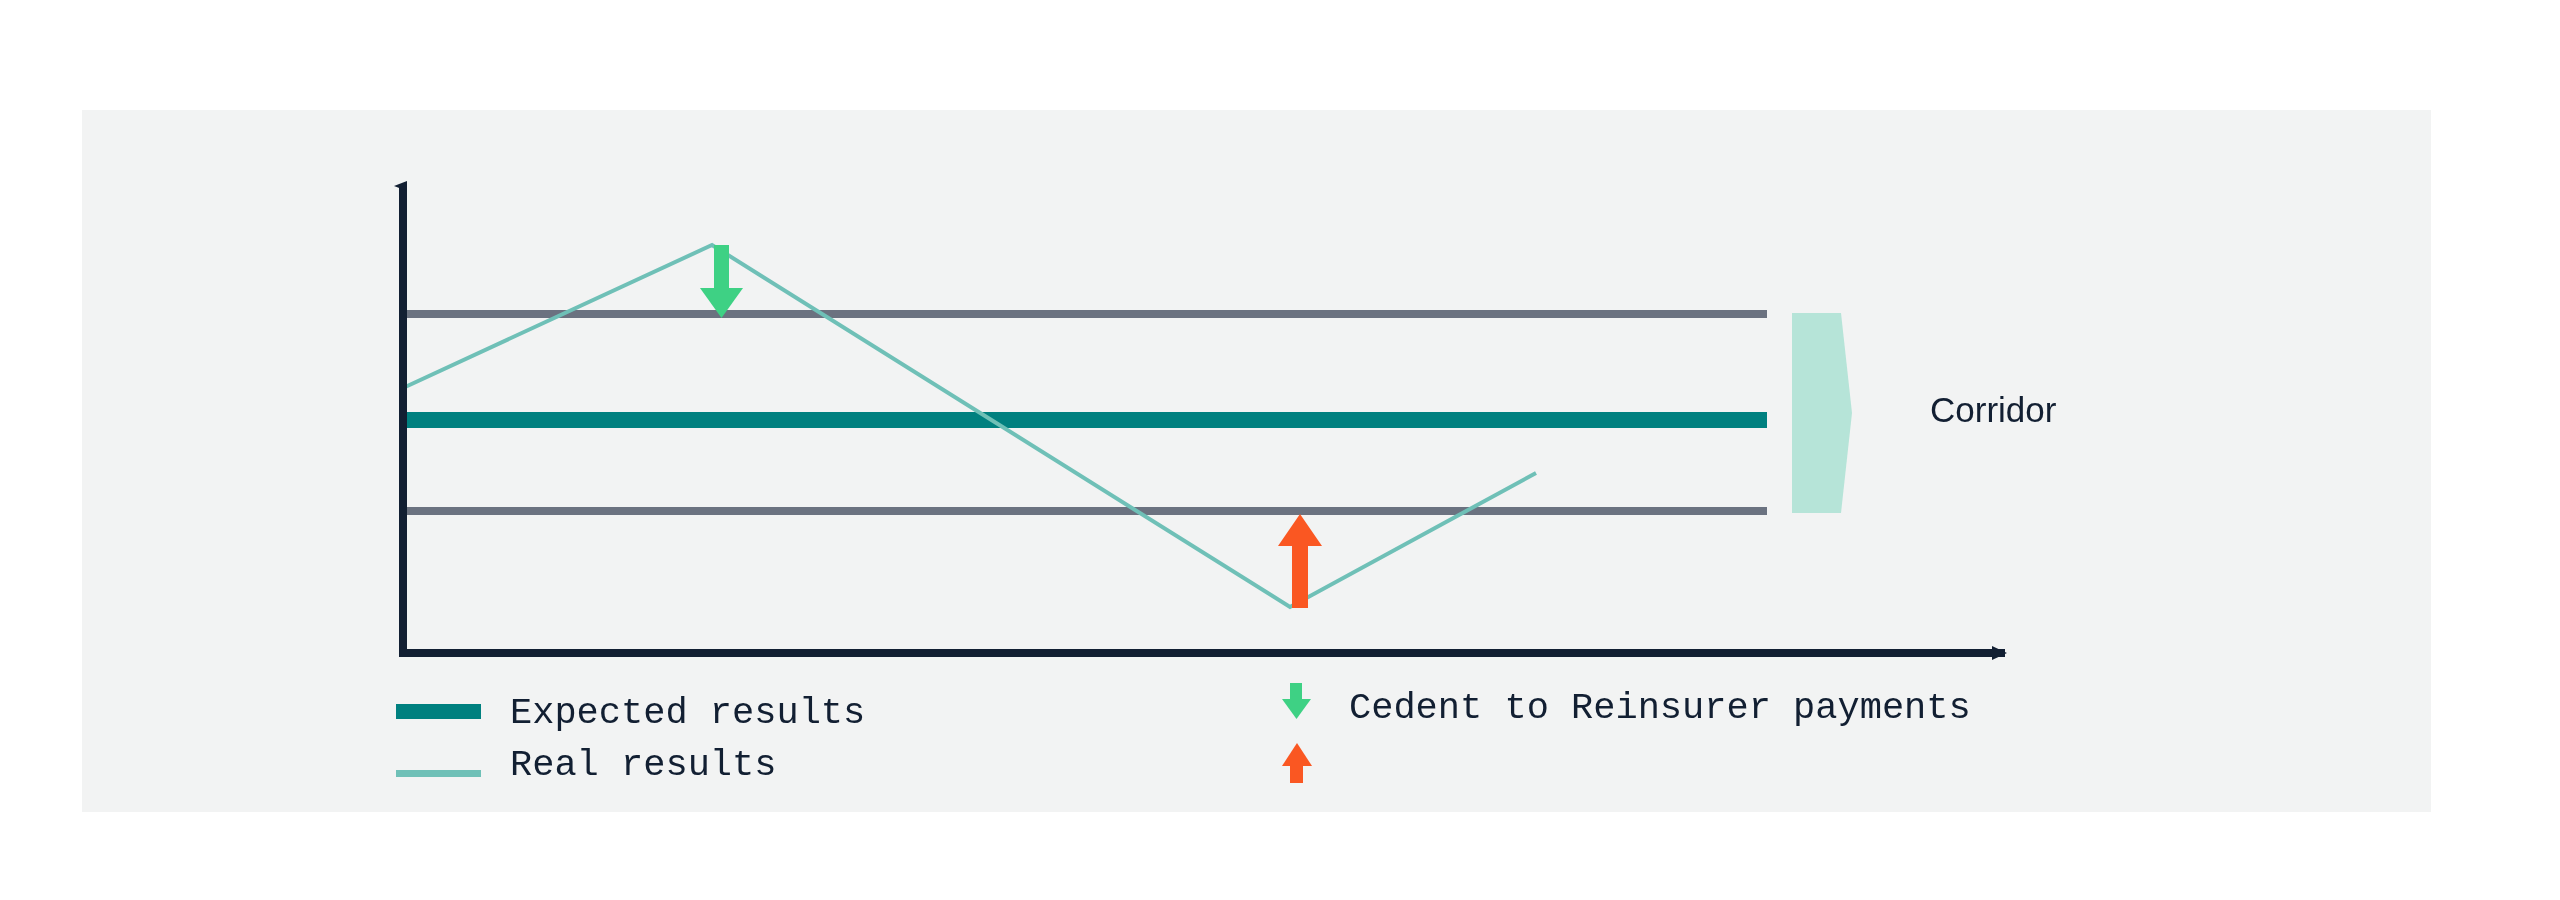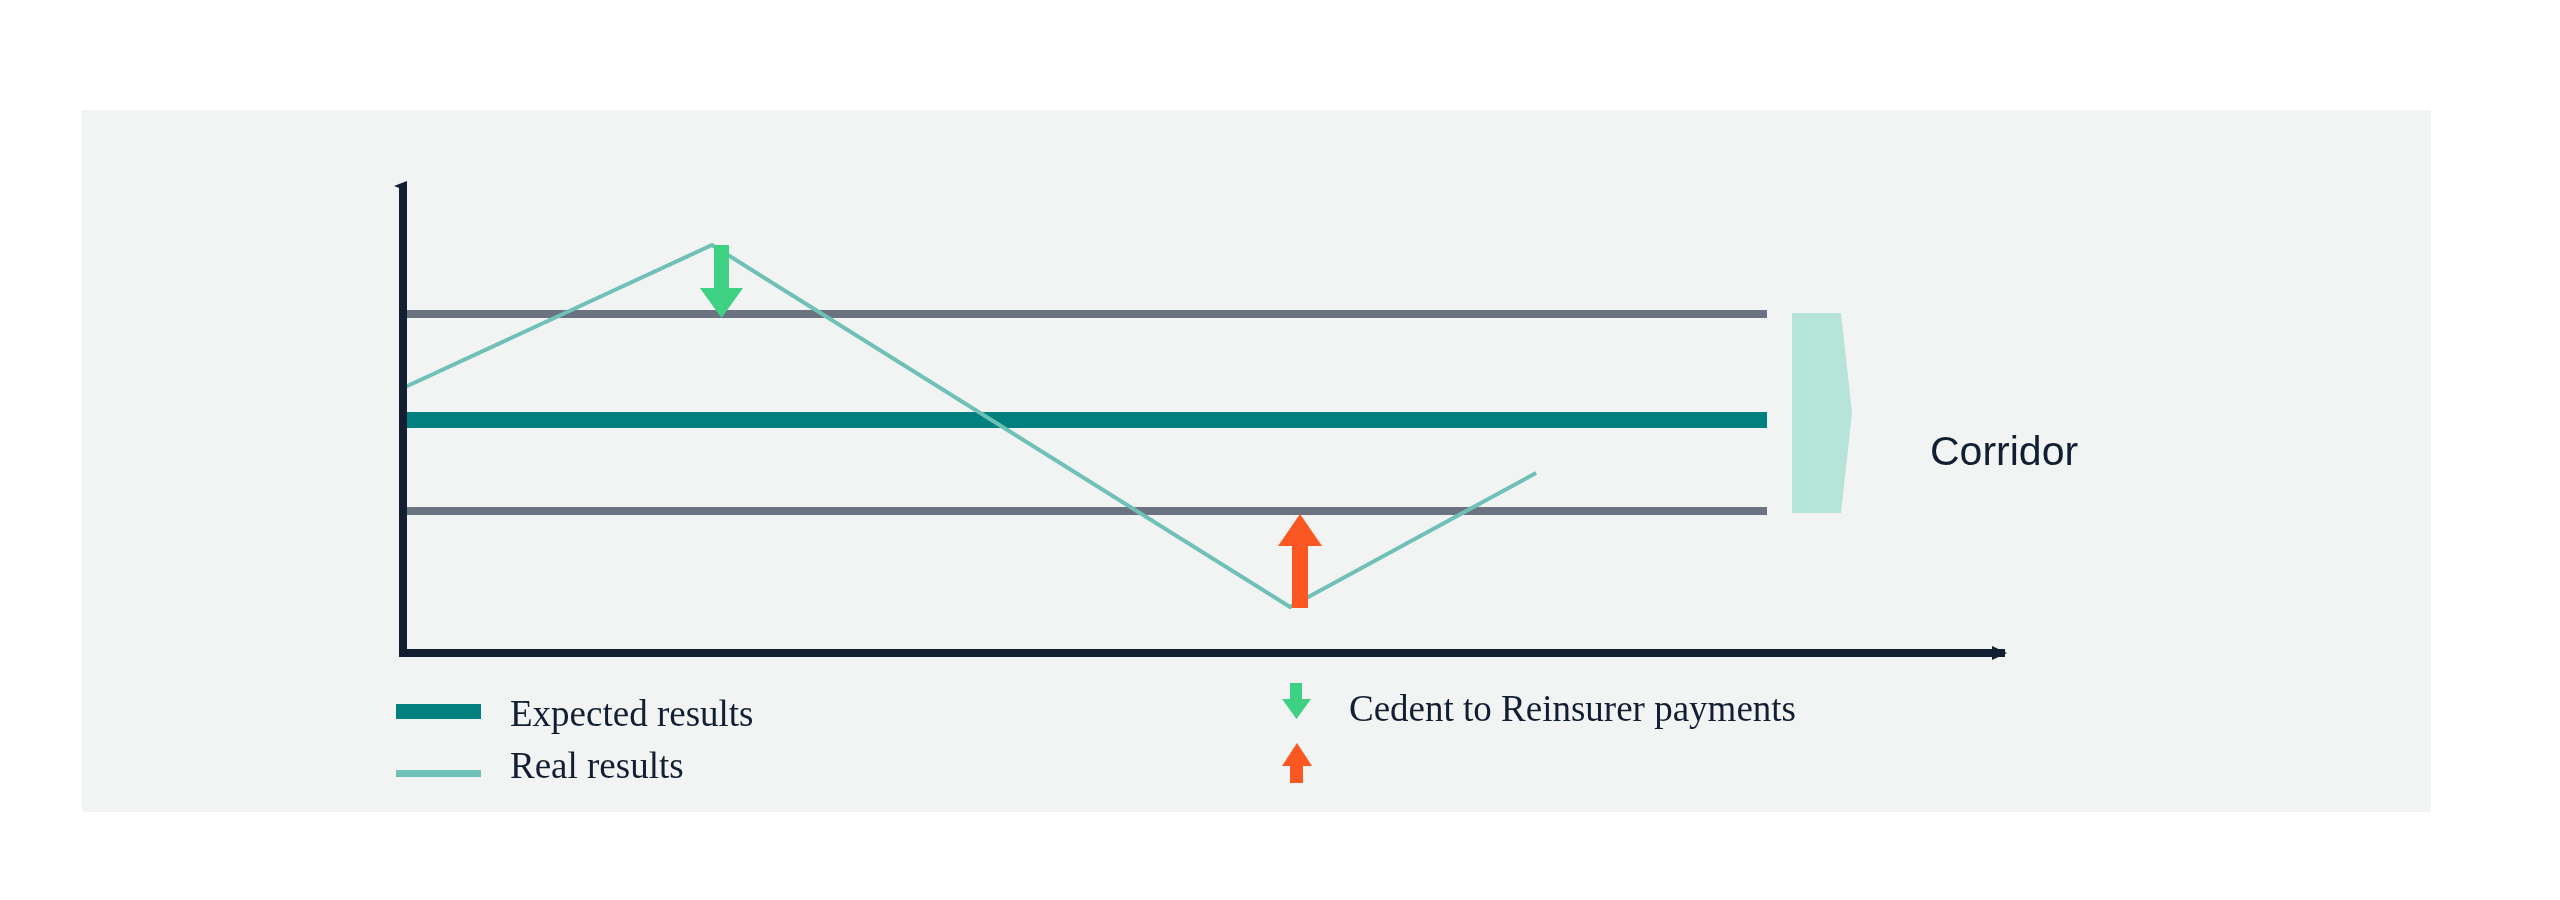--- a/index.html
+++ b/index.html
@@ -31,39 +31,38 @@
   #figure {
     position: absolute;
     left: 0;
     top: 0;
     width: 2560px;
     height: 900px;
   }
   .legend-label {
     position: absolute;
     color: #121f32;
-    font-family: Liberation Serif, serif;
+    font-family: Liberation Mono, monospace;
     font-size: 37px;
     line-height: 1;
     white-space: nowrap;
   }
   #legend-expected-label { left: 510px; top: 695px; }
   #legend-real-label     { left: 510px; top: 747px; }
   #legend-cedent-label   { left: 1349px; top: 690px; }
   #legend-reinsurer-label{ left: 1349px; top: 757px; }
   #corridor-label {
     position: absolute;
     left: 1930px;
     top: 392px;
     color: #121f32;
     font-family: "Liberation Sans", sans-serif;
-    font-size: 41px;
+    font-size: 35px;
     line-height: 1;
     white-space: nowrap;
-    margin-top: 39px;
   }
 </style>
 </head>
 <body>
 
 <div id="stage">
 
   <div id="panel"></div>
 
   <svg id="figure" viewBox="0 0 2560 900" width="2560" height="900" xmlns="http://www.w3.org/2000/svg">

